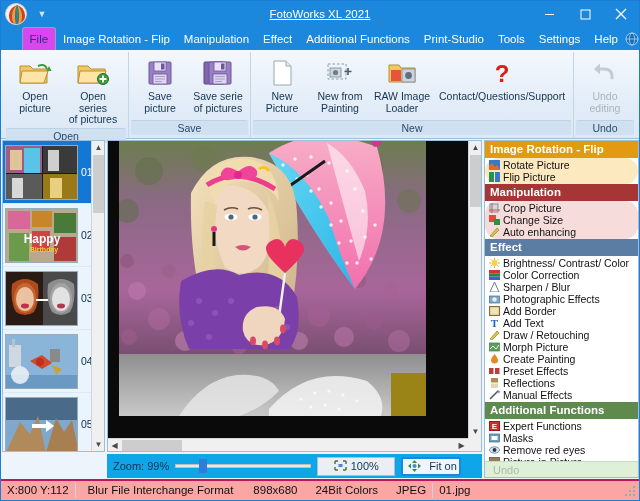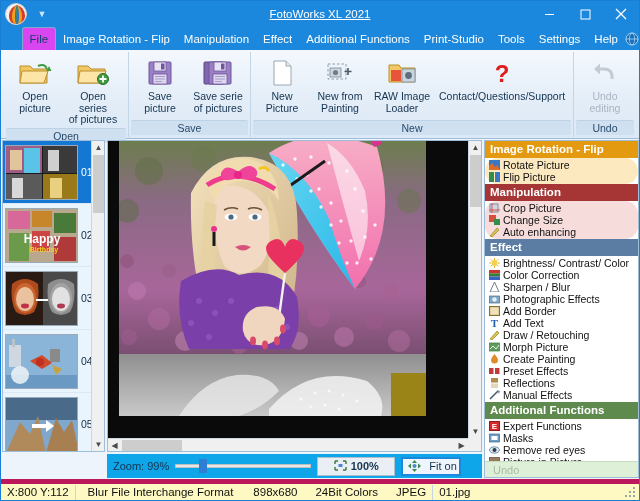--- a/index.html
+++ b/index.html
@@ -107,42 +107,42 @@
       background:#0ea5e9; display:flex; align-items:center; padding:0 2px; }
   .zoom-label { font-size:11px; color:#14334f; margin:0 6px 0 4px; white-space:nowrap;}
   .slider { position:relative; width:136px; height:14px; }
   .slider .track { position:absolute; left:0; top:5px; width:136px; height:4px;
       background:#e8e8e8; border:1px solid #bfbfbf; }
   .slider .knob { position:absolute; left:24px; top:0; width:8px; height:14px;
       background:#2e7fd4; }
   .zbtn { height:19px; display:flex; align-items:center; justify-content:center;
       gap:4px; font-size:11px; color:#14334f; background:#eaeff5;
       border:1px solid #adbecd; margin-left:6px; padding:0 8px; }
-  .zbtn.b100 { width:78px;font-weight:bold; }
+  .zbtn.b100 { width:78px; }
   .zbtn.fit { width:60px; border:2px solid #1b87dd; background:#eef5fc;
       overflow:hidden; white-space:nowrap; justify-content:flex-start;
       padding-left:5px; }
 
   
   .rightpanel { position:absolute; left:483px; top:139px; width:155px; height:338px;
       background:#ffffff; border:1px solid #9ebdd8; overflow:hidden; }
   .sect-head { height:17px; line-height:17px; padding-left:5px;
       font-size:11.5px; font-weight:bold; color:#ffffff; }
   .sect-body { padding:1px 0 1px 0;border-radius:13px; }
   .sect-item { height:12px; display:flex; align-items:center; padding-left:4px;
       font-size:10.5px; color:#111; line-height:12px; white-space:nowrap; }
   .sect-item .si { width:11px; height:10px; margin-right:3px; flex:0 0 11px;
       display:block; }
   .undo-bar { position:absolute; left:0; bottom:0; width:153px; height:16px;
       background:#def0d8; line-height:16px; padding-left:8px; font-size:11px;
       color:#a9bba6; border-top:1px solid #c5dcbe; }
 
   
   .statusbar { position:absolute; left:0; bottom:0; width:638px; height:21px;
-      background:#fef9c3; border-top:5px solid #be185d; display:flex;
+      background:#fca5a5; border-top:2px solid #be185d; display:flex;
       align-items:center; }
   .st-cell { font-size:11.5px; color:#111; padding:0 6px; height:19px;
       line-height:19px; white-space:nowrap; }
   .st-sep { width:1px; height:15px; background:#c6d5e2; }
   .st-grip { margin-left:auto; width:14px; height:14px; margin-right:2px;
       position:relative; }
 </style>
 </head>
 <body>
 

